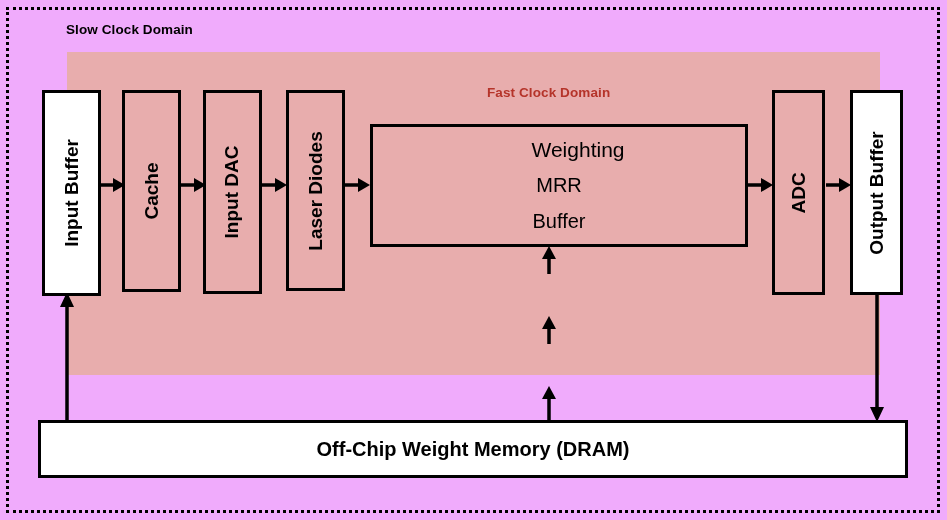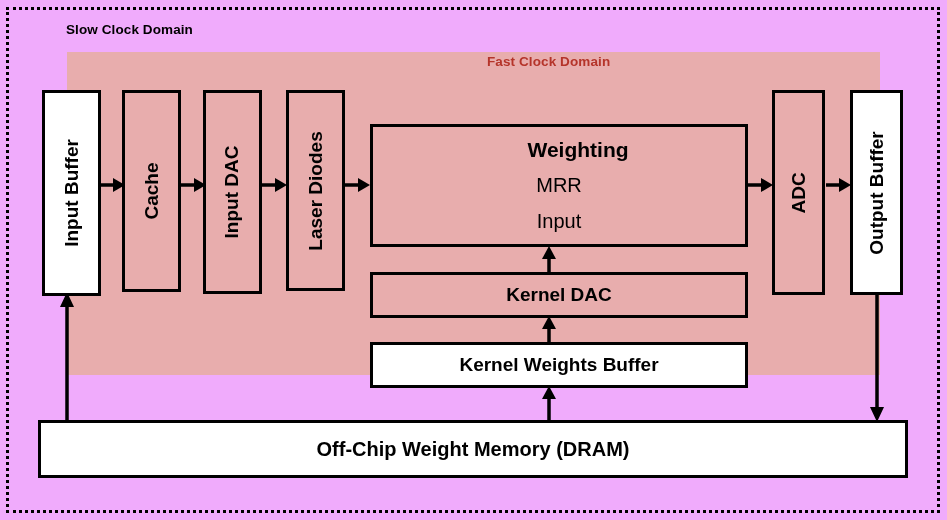--- a/index.html
+++ b/index.html
@@ -45,21 +45,21 @@
     white-space: nowrap;
     letter-spacing: 0.1px;
   }
   #slow-label {
     left: 66px;
     top: 22px;
     color: #000000;
   }
   #fast-label {
     left: 487px;
-    top: 54px;
+    top: 85px;
     color: #b5342a;
   }
   
   .block {
     position: absolute;
     box-sizing: border-box;
     border: 3.5px solid #000000;
     background: transparent;
     display: flex;
     align-items: center;
@@ -83,21 +83,21 @@
   
   .horiz .block-label {
     font-size: 19px;
   }
   
   #weighting-block {
     flex-direction: column;
     justify-content: center;
   }
   #weighting-block .title {
-    font-weight: bold;
+    font-weight: normal;
     font-size: 21px;
     color: #000;
     line-height: 1.18;
     margin-left: 38px;
   }
   #weighting-block .sub {
     font-weight: normal;
     font-size: 20px;
     color: #000;
     line-height: 1.18;
@@ -199,36 +199,30 @@
     <span class="block-label">Input DAC</span>
   </div>
 
   <div class="block vert" id="laser-diodes-block" style="left:286px; top:90px; width:59px; height:201px;">
     <span class="block-label">Laser Diodes</span>
   </div>
 
   <div class="block horiz" id="weighting-block" style="left:370px; top:124px; width:378px; height:123px;">
     <span class="title">Weighting</span>
     <span class="sub">MRR</span>
-    <span class="sub">Input</span>
+    <span class="sub">Buffer</span>
   </div>
 
   <div class="block vert" id="adc-block" style="left:772px; top:90px; width:53px; height:205px;">
     <span class="block-label">ADC</span>
   </div>
 
   <div class="block white vert" id="output-buffer-block" style="left:850px; top:90px; width:53px; height:205px;">
     <span class="block-label">Output Buffer</span>
   </div>
 
-  <div class="block horiz" id="kernel-dac-block" style="left:370px; top:272px; width:378px; height:46px;">
-    <span class="block-label">Kernel DAC</span>
-  </div>
-
-  <div class="block white horiz" id="kernel-weights-block" style="left:370px; top:342px; width:378px; height:46px;">
-    <span class="block-label">Kernel Weights Buffer</span>
-  </div>
+
 
   <div class="block white horiz" id="dram-block" style="left:38px; top:420px; width:870px; height:58px;">
     <span class="block-label">Off-Chip Weight Memory (DRAM)</span>
   </div>
 
 </div>
 
 </body></html>

